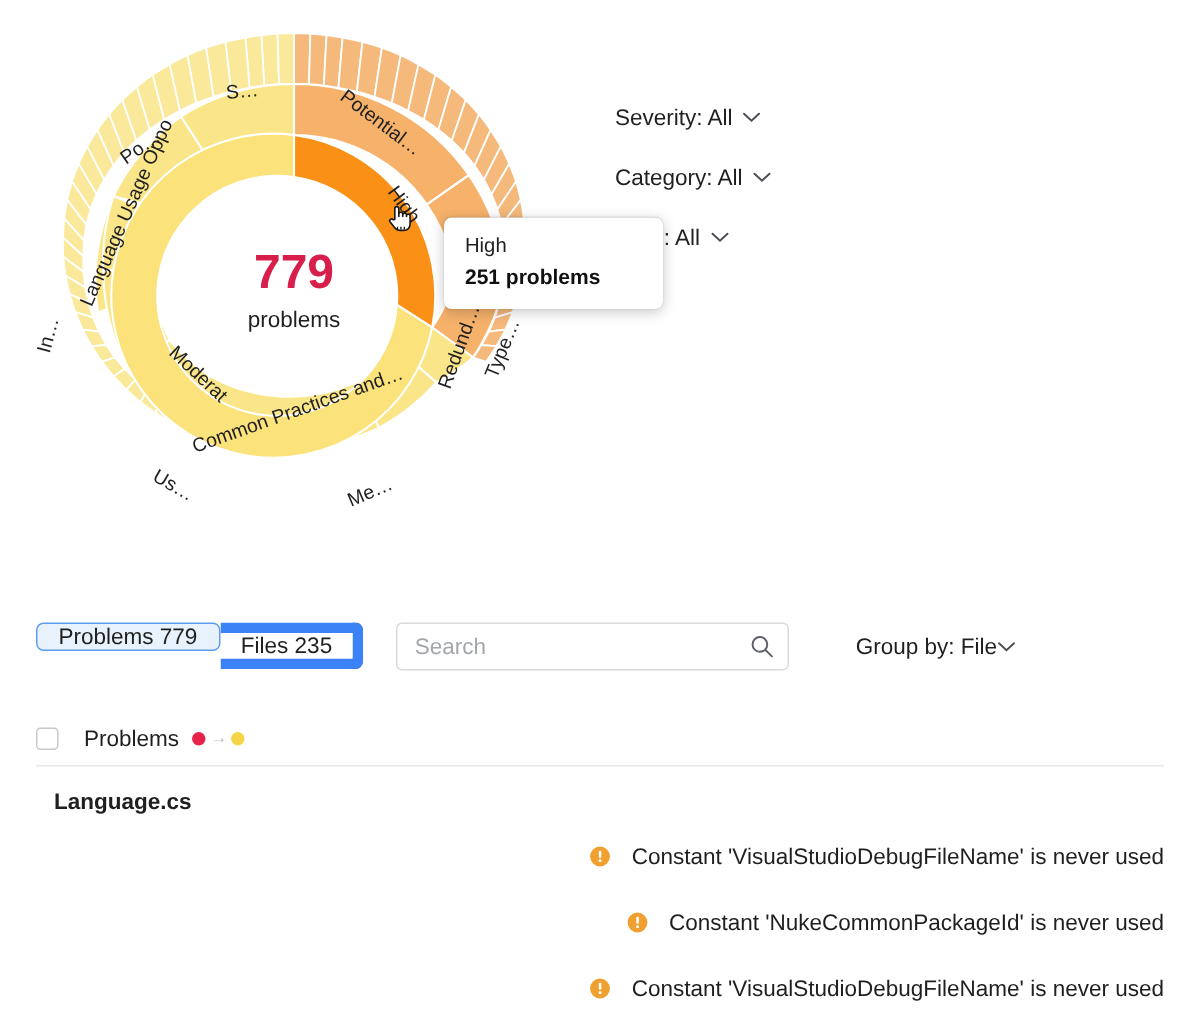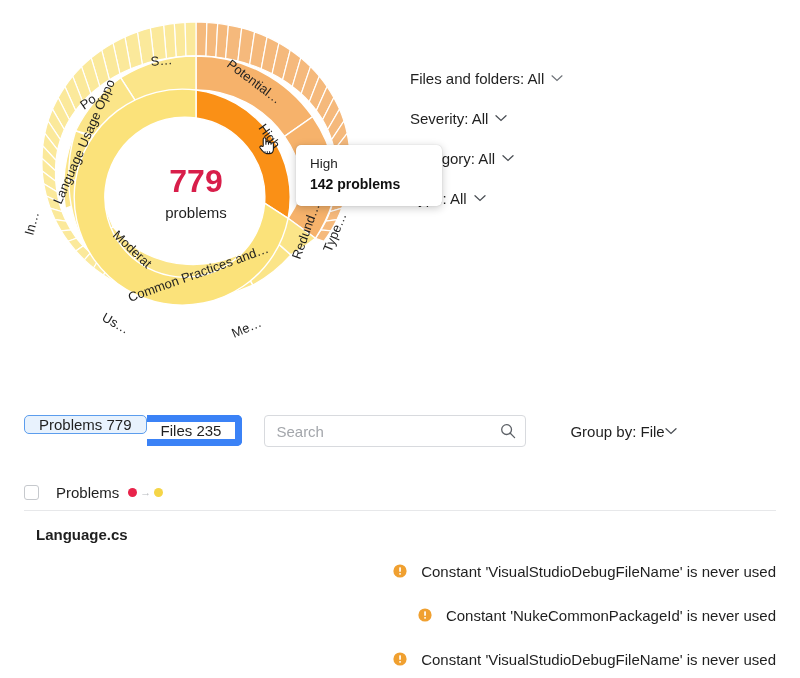--- a/index.html
+++ b/index.html
@@ -449,33 +449,25 @@
   <svg width="18" height="20" viewBox="0 0 18 20">
     <path d="M5.2,11.3 L5.2,4.1 a1.35,1.35 0 0 1 2.7,0 l0,5.2 0,-1.5 a1.3,1.3 0 0 1 2.6,0 l0,1.5 0,-0.9 a1.25,1.25 0 0 1 2.5,0 l0,0.9 0,-0.4 a1.2,1.2 0 0 1 2.4,0 l0,5.3 c0,2.6 -1.6,4.4 -4.3,4.4 l-2.4,0 c-2.1,0 -3.1,-1 -4.3,-2.8 L2.1,13 a1.25,1.25 0 0 1 2.0,-1.5 Z" fill="#ffffff" stroke="#1a1a1a" stroke-width="1.1" stroke-linejoin="round"></path>
     <line x1="7.0" y1="16.2" x2="7.0" y2="18.0" stroke="#1a1a1a" stroke-width="0.9"></line>
     <line x1="9.3" y1="16.2" x2="9.3" y2="18.0" stroke="#1a1a1a" stroke-width="0.9"></line>
     <line x1="11.6" y1="16.2" x2="11.6" y2="18.0" stroke="#1a1a1a" stroke-width="0.9"></line>
   </svg>
 </div>
 
 <div id="chart-tooltip">
   <div class="tt-title">High</div>
-  <div class="tt-value">142 problems</div>
+  <div class="tt-value">251 problems</div>
 </div>
 
 <div id="filters">
 
-  <div class="filter-row">
-    <span>Files and folders: All</span>
-    <span class="chev">
-      <svg width="12" height="8" viewBox="0 0 12 8">
-          <path d="M1,1.8 L6,6.4 L11,1.8" fill="none" stroke="#6d7177" stroke-width="1.2" stroke-linecap="round"></path>
-        </svg>
-    </span>
-  </div>
 
   <div class="filter-row">
     <span>Severity: All</span>
     <span class="chev">
       <svg width="12" height="8" viewBox="0 0 12 8">
           <path d="M1,1.8 L6,6.4 L11,1.8" fill="none" stroke="#4a4e54" stroke-width="1.3" stroke-linecap="round"></path>
         </svg>
     </span>
   </div>
 

